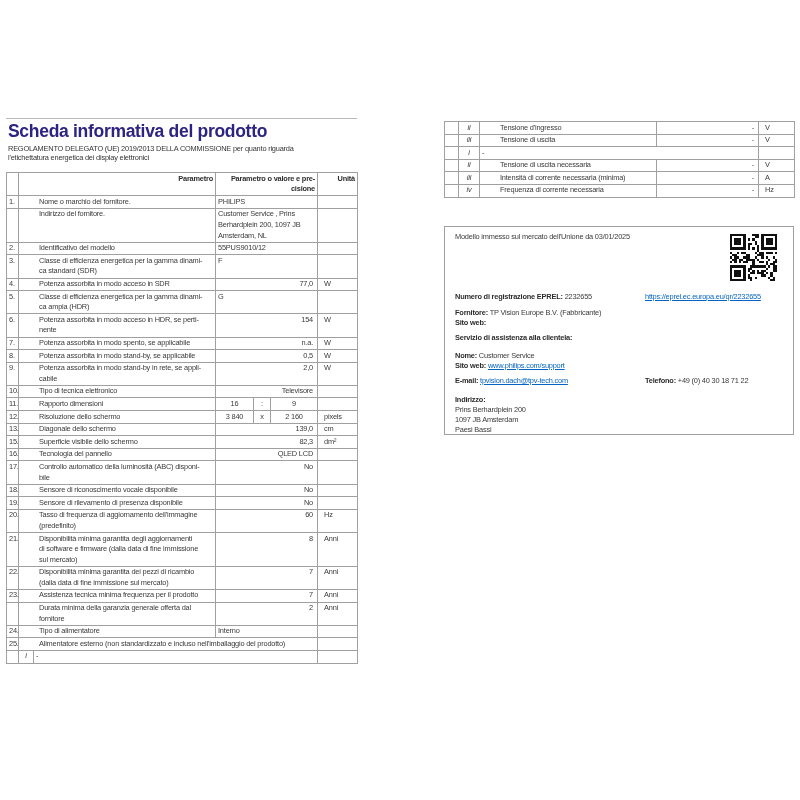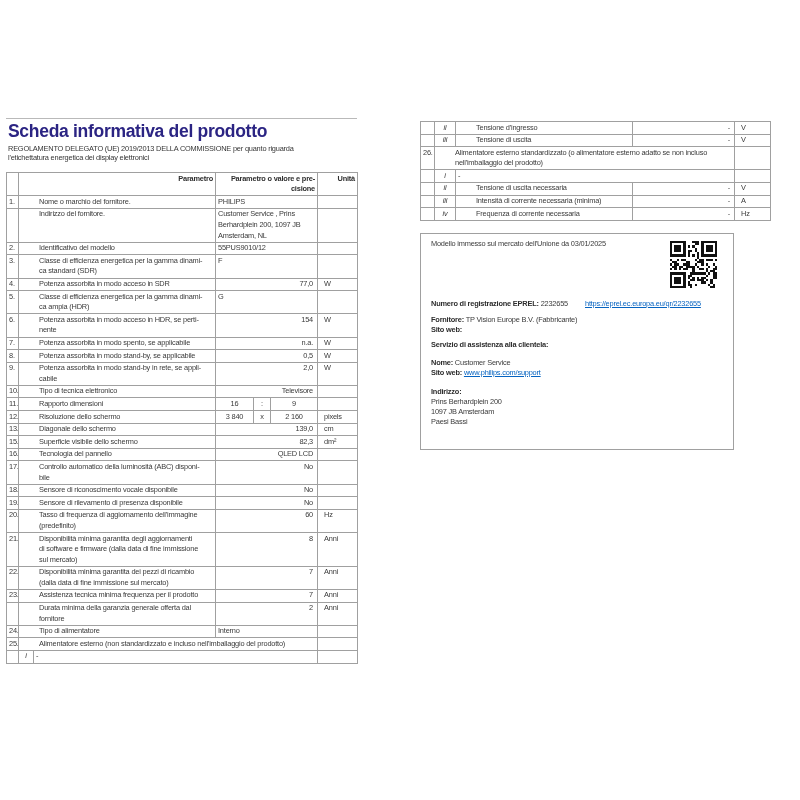--- a/index.html
+++ b/index.html
@@ -26,24 +26,24 @@
   .c-num{padding-left:2px;}
   .c-label{padding-left:20px;white-space:pre-line;}
   .c-val{white-space:pre-line;}
   .c-val.al{text-align:left;padding-left:2px;}
   .c-val.ar{text-align:right;padding-right:4px;}
   .c-val.ac{text-align:center;}
   .c-unit{padding-left:6px;}
   .c-roman{text-align:center;font-style:italic;}
 
   
-  .right-col{position:absolute;left:420px;top:121px;width:314px;}
-
-  .info-box{margin-top:12px;border:1px solid var(--border);height:202px;position:relative;
-            padding:5px 12px 8px 10px;font-size:7.4px;line-height:10px;letter-spacing:-0.2px;}
+  .right-col{position:absolute;left:444px;top:121px;width:350px;}
+
+  .info-box{margin-top:28px;border:1px solid var(--border);height:202px;position:relative;
+            padding:5px 12px 0 10px;font-size:7.4px;line-height:10px;letter-spacing:-0.2px;}
   .info-box b{color:#2d2d2d;}
   .intro{margin:0;}
   .box-row{display:flex;}
   .box-left{flex:1;padding-right:6px;}
   .box-right{width:136px;}
   .r-eprel{margin-top:50px;}
   .r-forn{margin-top:6px;flex-direction:column;}
   .servizio{margin:5px 0 0 0;}
   .r-nome{margin-top:8px;flex-direction:column;}
   .r-email{margin-top:5px;}
@@ -281,25 +281,20 @@
             <td class="c-label">Tensione d'ingresso</td>
             <td class="c-val ar">-</td>
             <td class="c-unit">V</td>
           </tr>
           <tr>
             <td class="c-num"></td>
             <td class="c-roman">iii</td>
             <td class="c-label">Tensione di uscita</td>
             <td class="c-val ar">-</td>
             <td class="c-unit">V</td>
-          </tr>
-          <tr>
-            <td class="c-num">26.</td>
-            <td class="c-label" colspan="3">Alimentatore esterno standardizzato (o alimentatore esterno adatto se non incluso nell'imballaggio del prodotto)</td>
-            <td class="c-unit"></td>
           </tr>
           <tr>
             <td class="c-num"></td>
             <td class="c-roman">i</td>
             <td class="c-val al" colspan="2">-</td>
             <td class="c-unit"></td>
           </tr>
           <tr>
             <td class="c-num"></td>
             <td class="c-roman">ii</td>
@@ -569,20 +564,30 @@
         <div class="box-left">
           <b>Nome:</b>
           <span>Customer Service</span>
         </div>
         <div class="box-right">
           <b>Sito web:</b>
           <a class="link">www.philips.com/support</a>
         </div>
       </div>
 
+      <div class="box-row r-email">
+        <div class="box-left">
+          <b>E-mail:</b>
+          <a class="link">tpvision.dach@tpv-tech.com</a>
+        </div>
+        <div class="box-right">
+          <b>Telefono:</b>
+          <span>+49 (0) 40 30 18 71 22</span>
+        </div>
+      </div>
 
       <p class="indirizzo">
         <b>Indirizzo:</b>
       </p>
       <p class="addr">Prins Berhardplein 200
  1097 JB Amsterdam
  Paesi Bassi</p>
     </div>
   </div>
 

